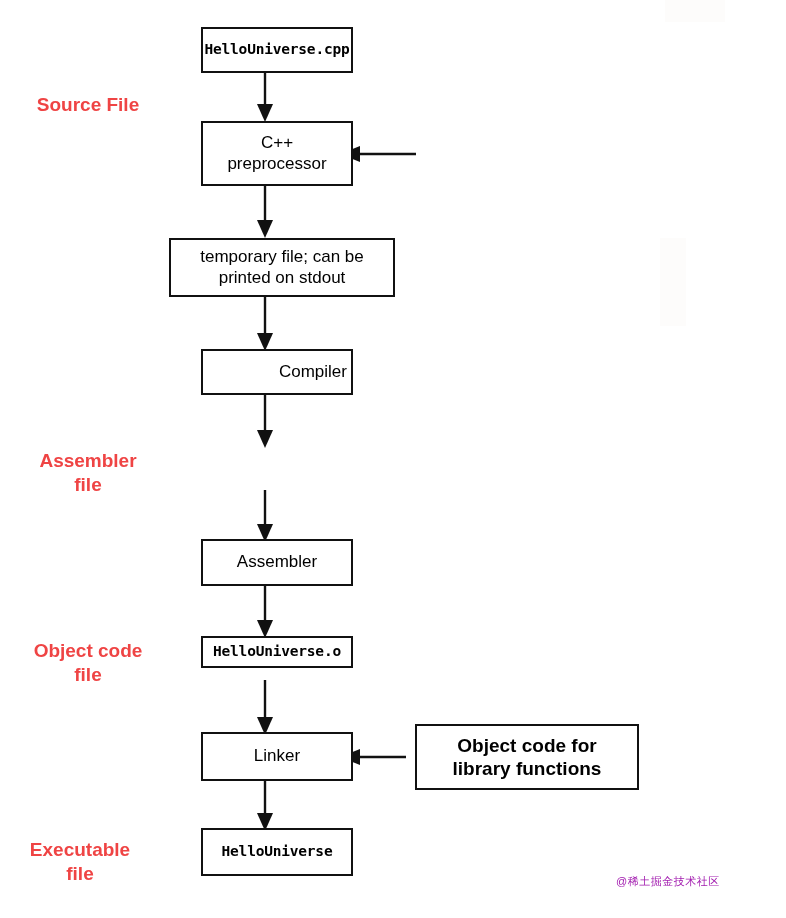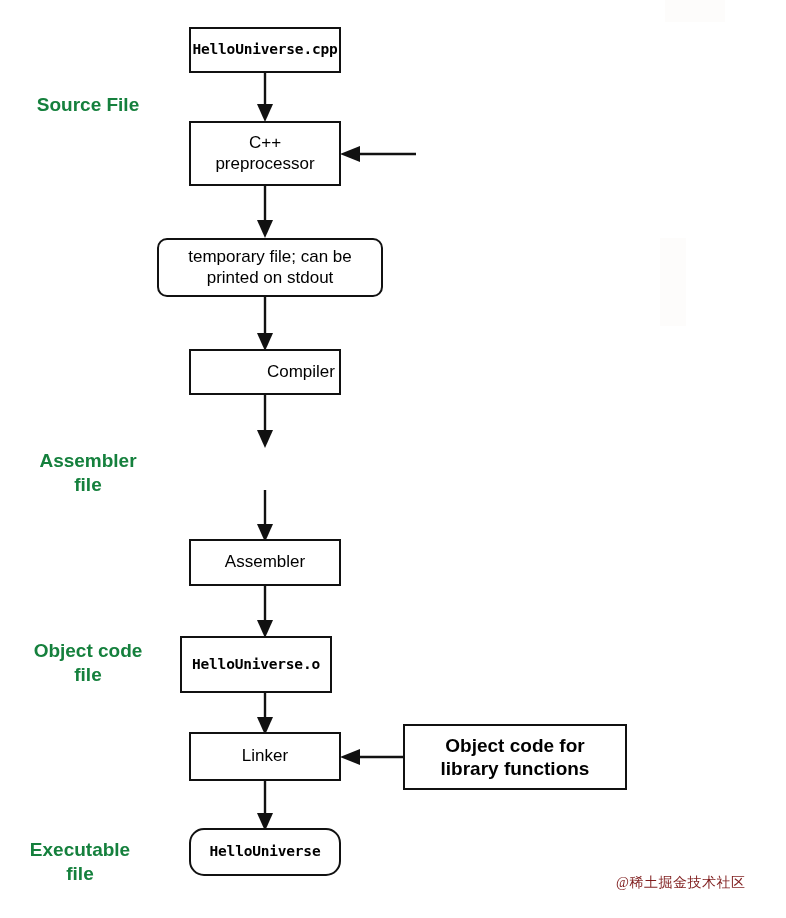--- a/index.html
+++ b/index.html
@@ -25,20 +25,21 @@
   .node {
     position: absolute;
     box-sizing: border-box;
     border: 2px solid #111111;
     background: #ffffff;
     display: flex;
     align-items: center;
     justify-content: center;
     text-align: center;
     line-height: 1.22;
+    margin-left: 12px;
   }
   .node .txt {
     display: block;
     width: 100%;
     padding: 0 4px;
     white-space: pre-line;
   }
 
   
   .mono .txt {
@@ -62,42 +63,42 @@
 
   
   .caption {
     position: absolute;
     font-family: "Liberation Sans", sans-serif;
     font-size: 19px;
     font-weight: 700;
     text-align: center;
     line-height: 1.25;
     white-space: pre-line;
-    color: #15803d;
+    color: #ef4444;
   }
 
   
   .conn {
     position: absolute;
     overflow: visible;
   }
   .conn line {
     stroke: #111111;
     stroke-width: 2.4;
   }
   .conn polygon {
     fill: #111111;
   }
 
   
   .watermark {
     position: absolute;
-    font-family: Liberation Serif, serif;
-    font-size: 14px;
-    color: #7f1d1d;
+    font-family: Liberation Sans, sans-serif;
+    font-size: 11px;
+    color: #a21caf;
     letter-spacing: 0.5px;
     white-space: nowrap;
     user-select: none;
   }
   .faint-artifact {
     position: absolute;
     background: #fdfcfb;
     pointer-events: none;
   }
 </style>
@@ -173,46 +174,46 @@
   <div class="node mono" style="left:189px; top:27px; width:152px; height:46px;">
     <span class="txt">HelloUniverse.cpp</span>
   </div>
 
   <div class="node plain" style="left:189px; top:121px; width:152px; height:65px;">
     <span class="txt">C++
 preprocessor</span>
   </div>
 
 
-  <div class="node plain" style="left:157px; top:238px; width:226px; height:59px;border-radius:10px;">
+  <div class="node plain" style="left:157px; top:238px; width:226px; height:59px;">
     <span class="txt">temporary file; can be
 printed on stdout</span>
   </div>
 
   <div class="node plain" style="left:189px; top:349px; width:152px; height:46px;text-align:right;">
     <span class="txt">Compiler</span>
   </div>
 
 
   <div class="node plain" style="left:189px; top:539px; width:152px; height:47px;">
     <span class="txt">Assembler</span>
   </div>
 
-  <div class="node mono" style="left:180px; top:636px; width:152px; height:57px;text-align:center;">
+  <div class="node mono" style="left:189px; top:636px; width:152px; height:32px;text-align:center;">
     <span class="txt">HelloUniverse.o</span>
   </div>
 
   <div class="node plain" style="left:189px; top:732px; width:152px; height:49px;">
     <span class="txt">Linker</span>
   </div>
 
   <div class="node boldnode" style="left:403px; top:724px; width:224px; height:66px;">
     <span class="txt">Object code for
 library functions</span>
   </div>
 
-  <div class="node mono" style="left:189px; top:828px; width:152px; height:48px;border-radius:15px;">
+  <div class="node mono" style="left:189px; top:828px; width:152px; height:48px;">
     <span class="txt">HelloUniverse</span>
   </div>
 
   <div class="watermark" style="left:616px; top:874px;">@稀土掘金技术社区</div>
 
 </div>
 
 </body></html>

